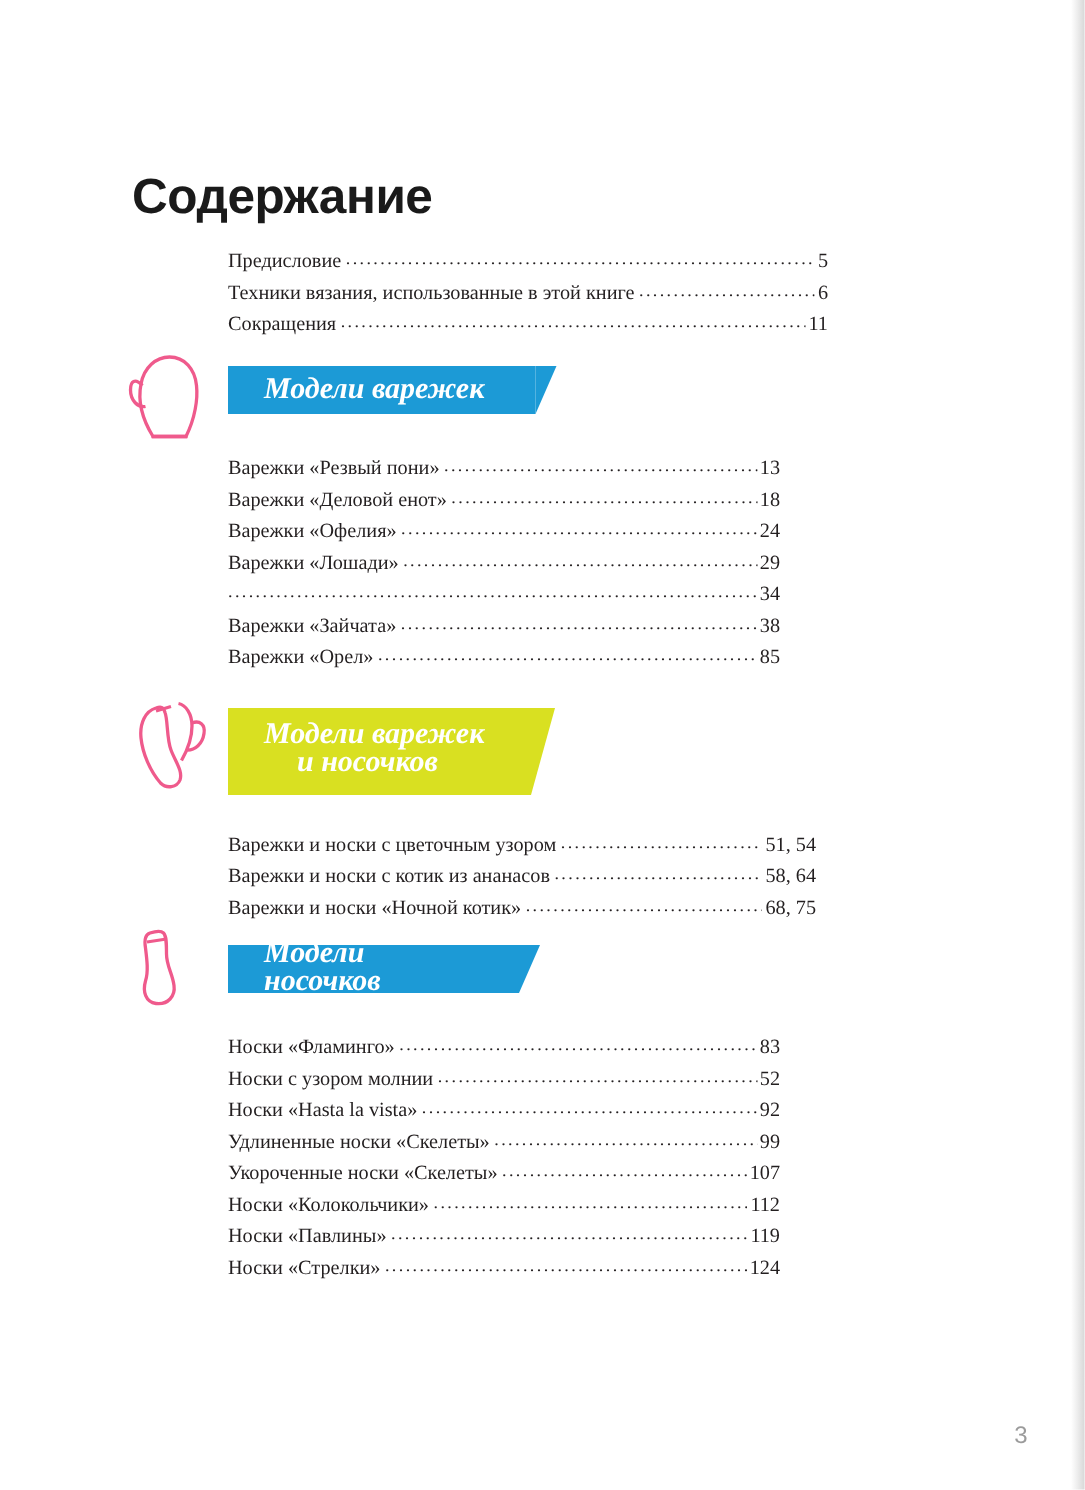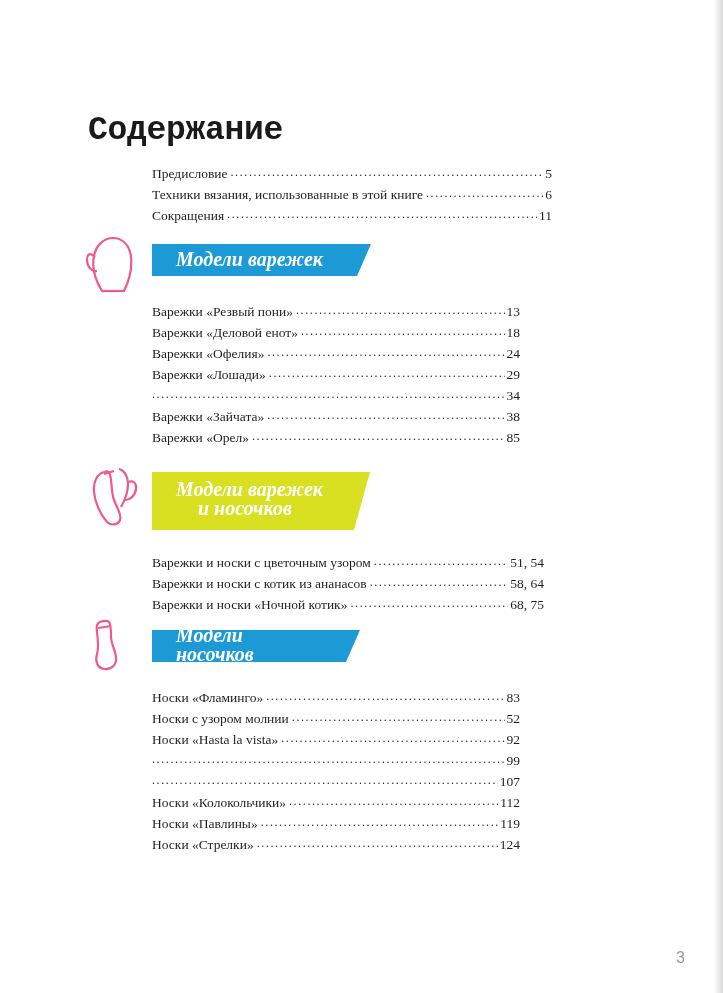--- a/index.html
+++ b/index.html
@@ -25,21 +25,21 @@
     position: absolute;
     right: 0; top: 0;
     width: 9px;
     height: 993px;
     background: linear-gradient(to right, #ffffff 0%, #f0f0f0 40%, #d8d8d8 100%);
   }
   .title {
     position: absolute;
     left: 88px;
     top: 90px;
-    font-family: Liberation Mono, monospace;
+    font-family: Liberation Sans, sans-serif;
     font-weight: bold;
     font-size: 33px;
     letter-spacing: -0.3px;
     color: #1a1a1a;
   }
   .toc-block {
     position: absolute;
     left: 152px;
     width: 400px;
   }
@@ -247,24 +247,26 @@
       <span class="lbl">Носки с узором молнии</span>
       <span class="dots">.........................................................................................................</span>
       <span class="pg">52</span>
     </div>
     <div class="toc-line">
       <span class="lbl">Носки «Hasta la vista»</span>
       <span class="dots">.........................................................................................................</span>
       <span class="pg">92</span>
     </div>
     <div class="toc-line">
+      <span class="lbl">Удлиненные носки «Скелеты»</span>
       <span class="dots">.........................................................................................................</span>
       <span class="pg">99</span>
     </div>
     <div class="toc-line">
+      <span class="lbl">Укороченные носки «Скелеты»</span>
       <span class="dots">.........................................................................................................</span>
       <span class="pg">107</span>
     </div>
     <div class="toc-line">
       <span class="lbl">Носки «Колокольчики»</span>
       <span class="dots">.........................................................................................................</span>
       <span class="pg">112</span>
     </div>
     <div class="toc-line">
       <span class="lbl">Носки «Павлины»</span>

